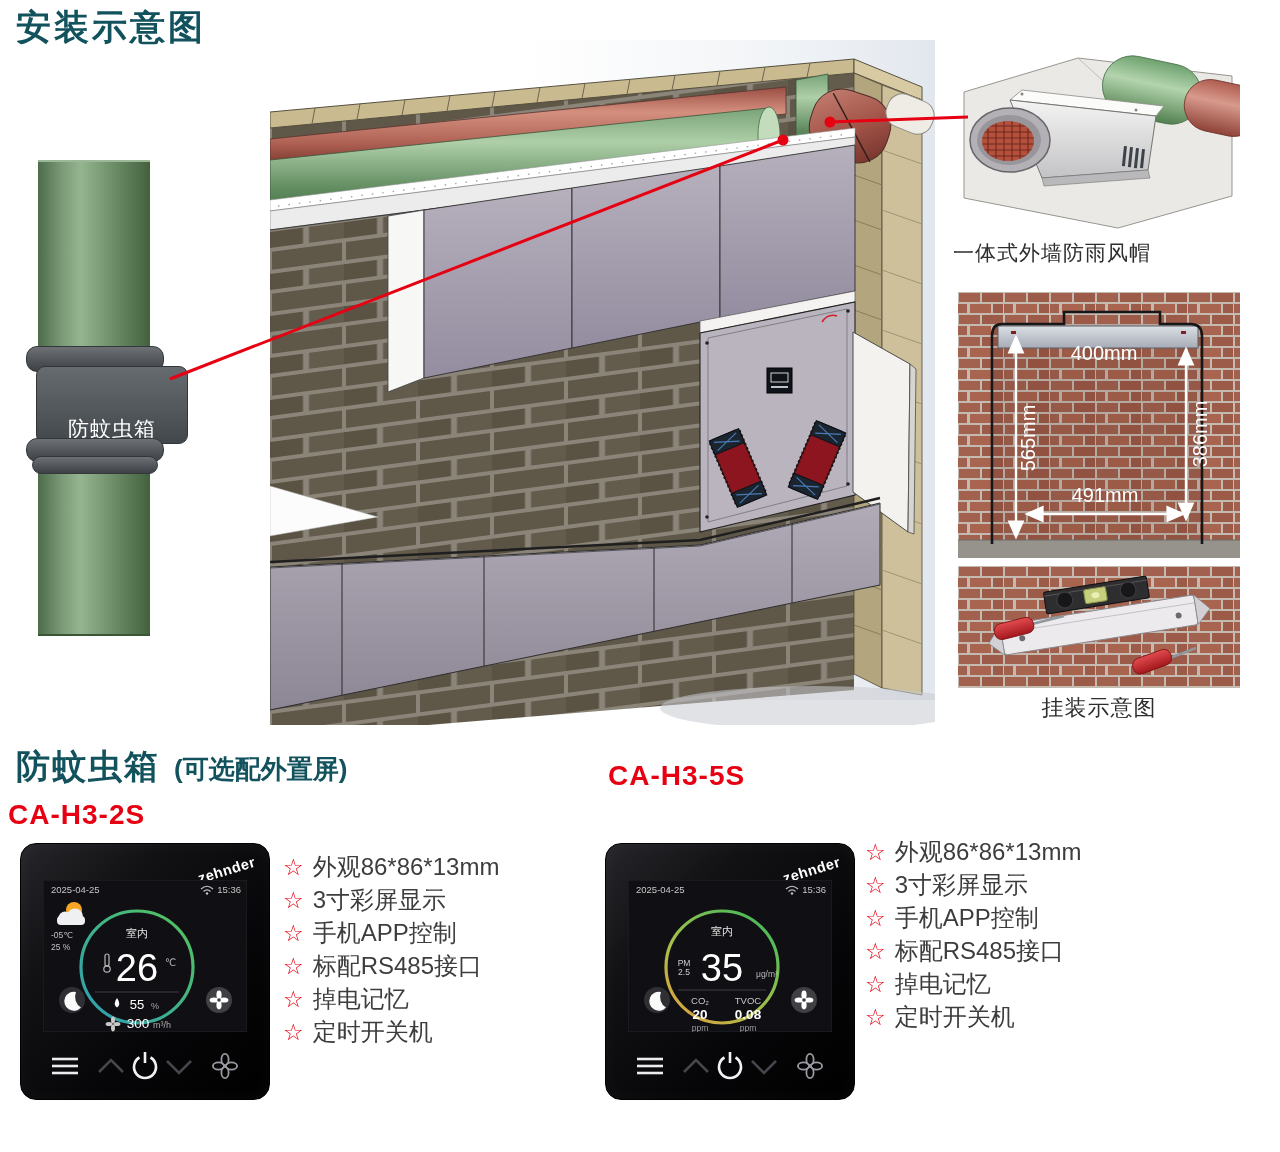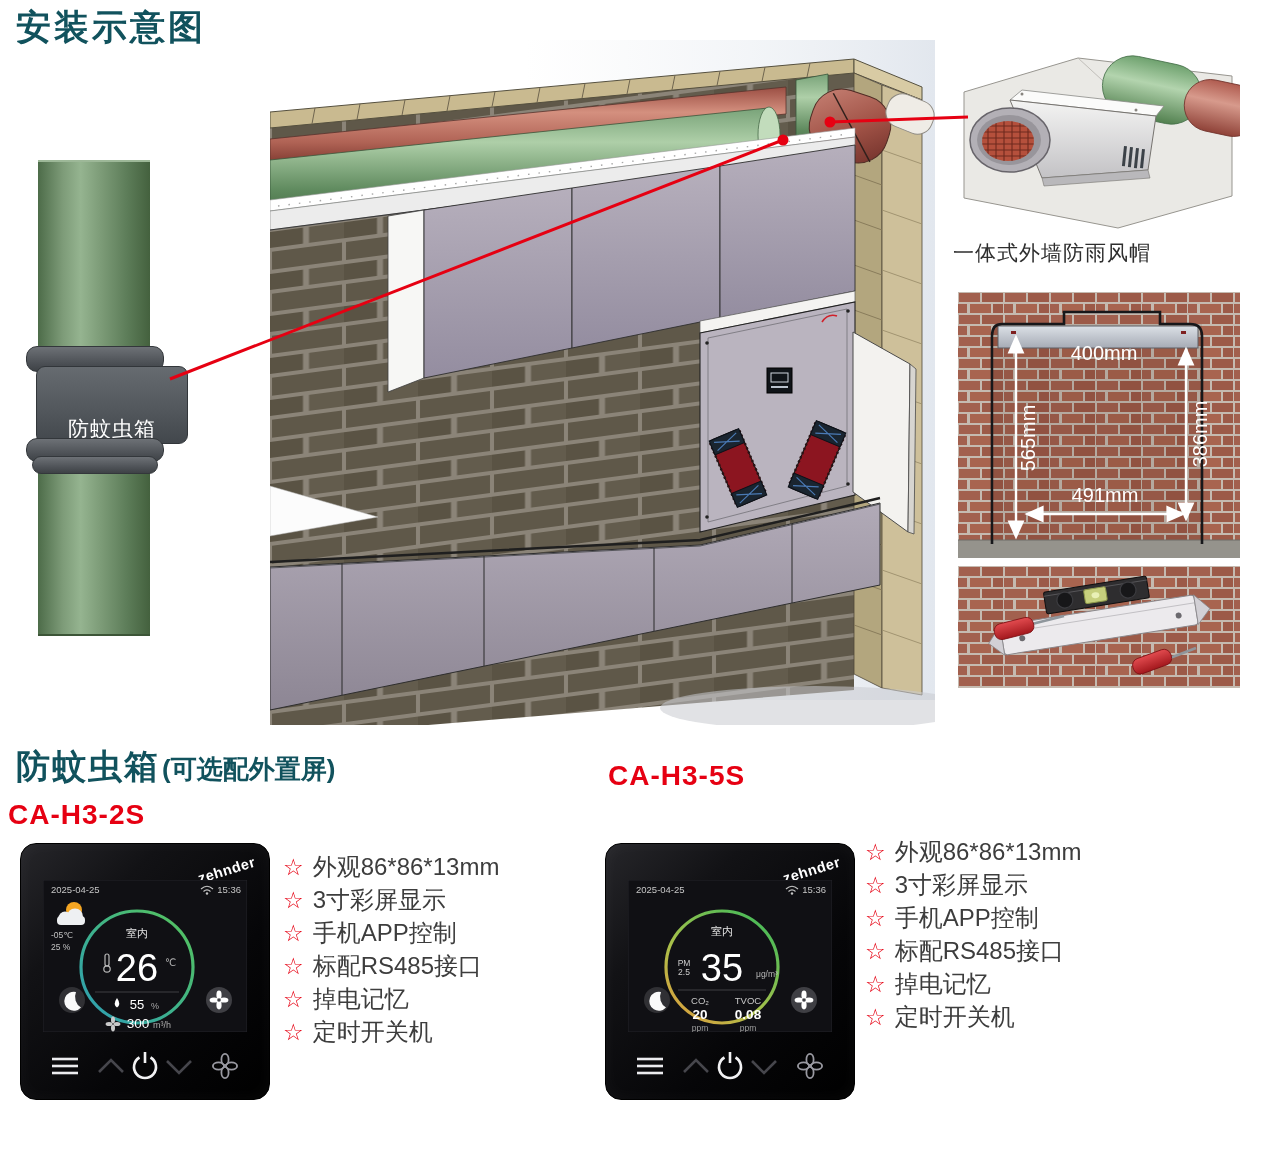--- a/index.html
+++ b/index.html
@@ -25,21 +25,21 @@
   .collar-box span{color:#fff;font-size:21px;letter-spacing:1px;}
 
   
   .caption{color:#2e2e2e;text-align:center;letter-spacing:1px;}
   #caption-rainhood{left:910px;top:239px;width:284px;font-size:21px;}
   #caption-mount{left:958px;top:693px;width:282px;font-size:22px;}
 
   
   .section-title{left:16px;top:744px;color:#11525d;font-weight:bold;}
   .section-title .big{font-size:34px;letter-spacing:2px;}
-  .section-title .small{font-size:26px;margin-left:2px;}
+  .section-title .small{font-size:26px;margin-left:14px;}
   .model-label{color:#e60012;font-weight:bold;font-size:28px;letter-spacing:1px;}
   #model-2s{left:8px;top:799px;}
   #model-5s{left:608px;top:760px;}
 
   
   .panel{position:absolute;width:248px;height:255px;border-radius:16px;border:1px solid #000;
     background:linear-gradient(135deg,#26262a 0%,#121215 28%,#060608 65%,#000 100%);
     box-shadow:inset 0 0 18px rgba(255,255,255,0.04);}
   .brand{position:absolute;top:18px;right:13px;transform:rotate(-17deg);color:#fff;
     font-size:14.5px;font-weight:bold;letter-spacing:0.5px;}
@@ -325,20 +325,21 @@
         <rect x="-22" y="-8" width="40" height="16" rx="7" fill="url(#redH)" stroke="#7c1014" stroke-width="0.8"></rect>
       </g>
     </g>
     <g>
       <line x1="212" y1="92" x2="238" y2="82" stroke="#8f969c" stroke-width="2.6"></line>
       <g transform="translate(196,95) rotate(-20)">
         <rect x="-22" y="-8" width="40" height="16" rx="7" fill="url(#redH)" stroke="#7c1014" stroke-width="0.8"></rect>
       </g>
     </g>
   </svg>
+  <div class="abs caption" id="caption-mount">挂装示意图</div>
 
   <svg class="abs" style="left:0;top:0;z-index:6;pointer-events:none;" width="1280" height="760" viewBox="0 0 1280 760">
     <line x1="170" y1="379" x2="783" y2="140" stroke="#e60012" stroke-width="3"></line>
     <circle cx="783" cy="140" r="5.5" fill="#e60012"></circle>
     <line x1="830" y1="122" x2="968" y2="117" stroke="#e60012" stroke-width="3"></line>
     <circle cx="830" cy="122" r="5.5" fill="#e60012"></circle>
   </svg>
 
   <div class="abs section-title">
     <span class="big">防蚊虫箱</span><span class="small">(可选配外置屏)</span>

